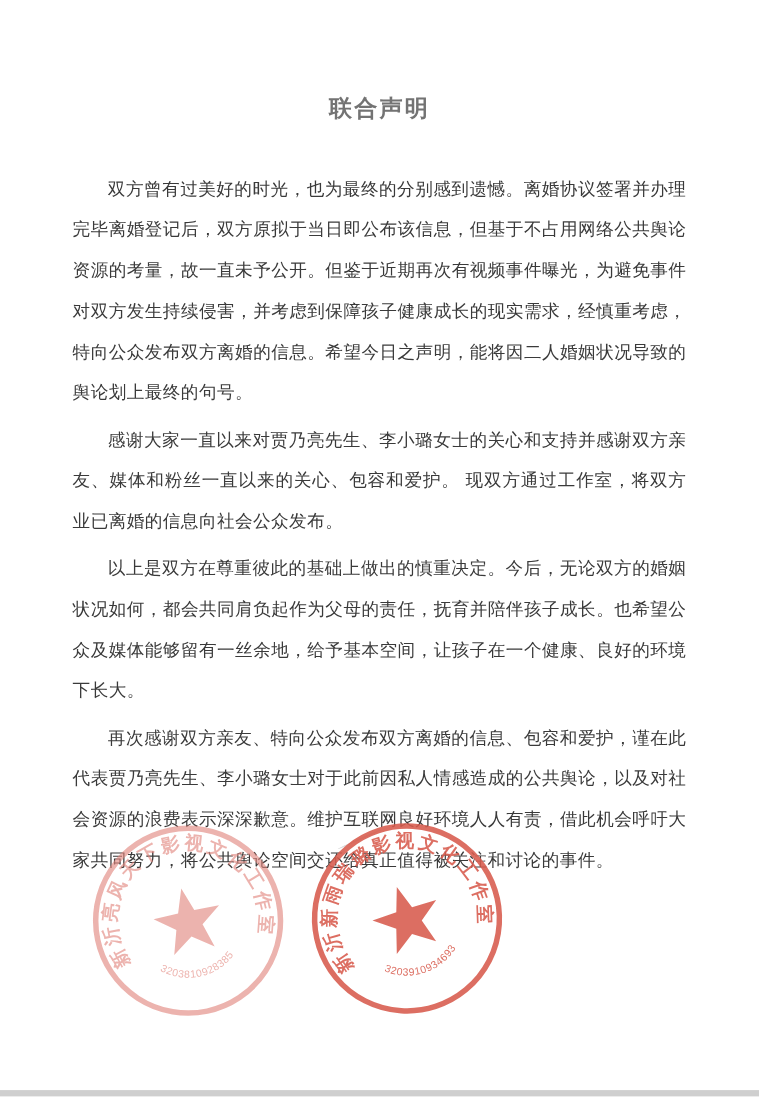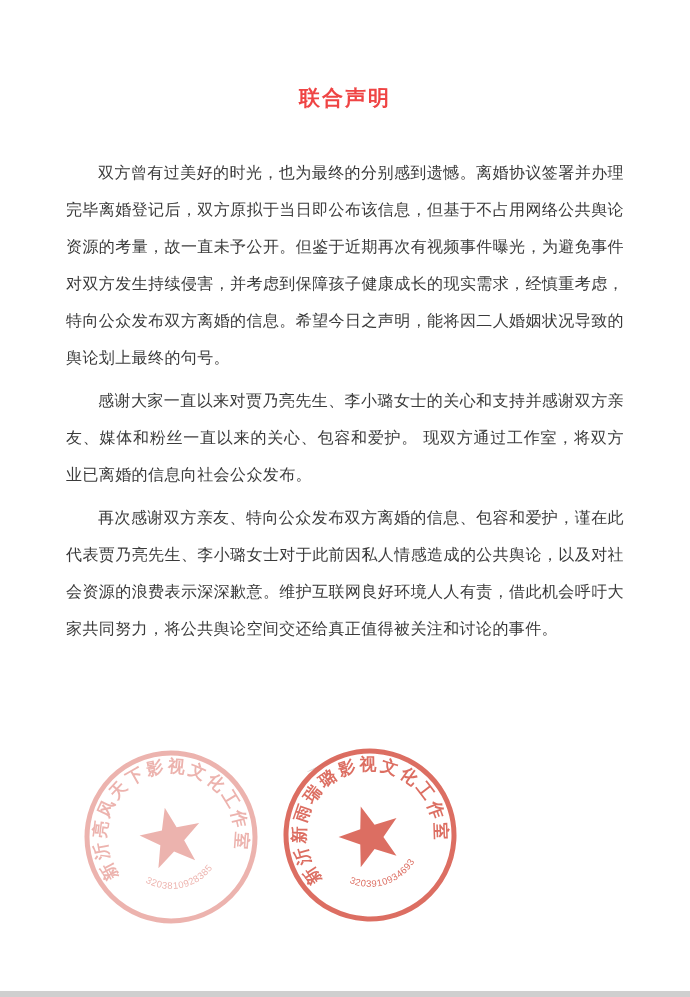--- a/index.html
+++ b/index.html
@@ -10,21 +10,21 @@
     background: #ffffff;
     overflow: hidden;
     font-family: "Liberation Sans", sans-serif;
     color: #3a3a3a;
   }
   .doc-title {
     margin-top: 84px;
     text-align: center;
     font-size: 21px;
     font-weight: bold;
-    color: #ef4444;
+    color: #737373;
     letter-spacing: 2px;
   }
   .doc-body {
     margin: 42px auto 0 auto;
     width: 558px;
     font-size: 16px;
     line-height: 37px;
     letter-spacing: 0.4px;
     text-align: justify;
   }
@@ -75,20 +75,21 @@
 </head>
 <body>
 
 <div class="page">
 
   <div class="doc-title">联合声明</div>
 
   <div class="doc-body">
       <p>双方曾有过美好的时光，也为最终的分别感到遗憾。离婚协议签署并办理完毕离婚登记后，双方原拟于当日即公布该信息，但基于不占用网络公共舆论资源的考量，故一直未予公开。但鉴于近期再次有视频事件曝光，为避免事件对双方发生持续侵害，并考虑到保障孩子健康成长的现实需求，经慎重考虑，特向公众发布双方离婚的信息。希望今日之声明，能将因二人婚姻状况导致的舆论划上最终的句号。</p>
       <p>感谢大家一直以来对贾乃亮先生、李小璐女士的关心和支持并感谢双方亲友、媒体和粉丝一直以来的关心、包容和爱护。 现双方通过工作室，将双方业已离婚的信息向社会公众发布。</p>
+      <p>以上是双方在尊重彼此的基础上做出的慎重决定。今后，无论双方的婚姻状况如何，都会共同肩负起作为父母的责任，抚育并陪伴孩子成长。也希望公众及媒体能够留有一丝余地，给予基本空间，让孩子在一个健康、良好的环境下长大。</p>
       <p>再次感谢双方亲友、特向公众发布双方离婚的信息、包容和爱护，谨在此代表贾乃亮先生、李小璐女士对于此前因私人情感造成的公共舆论，以及对社会资源的浪费表示深深歉意。维护互联网良好环境人人有责，借此机会呼吁大家共同努力，将公共舆论空间交还给真正值得被关注和讨论的事件。</p>
     </div>
 
 
   <div class="pen-mark"></div>
 
   <svg class="stamp stamp-left" viewBox="0 0 200 200">
     <defs>
       <path id="arc-left" d="M 41.1,127.5 A 65,65 0 1 1 158.9,127.5" fill="none"></path>
       <path id="num-left" d="M 60.2,133.4 A 52,52 0 0 0 139.8,133.4" fill="none"></path>

